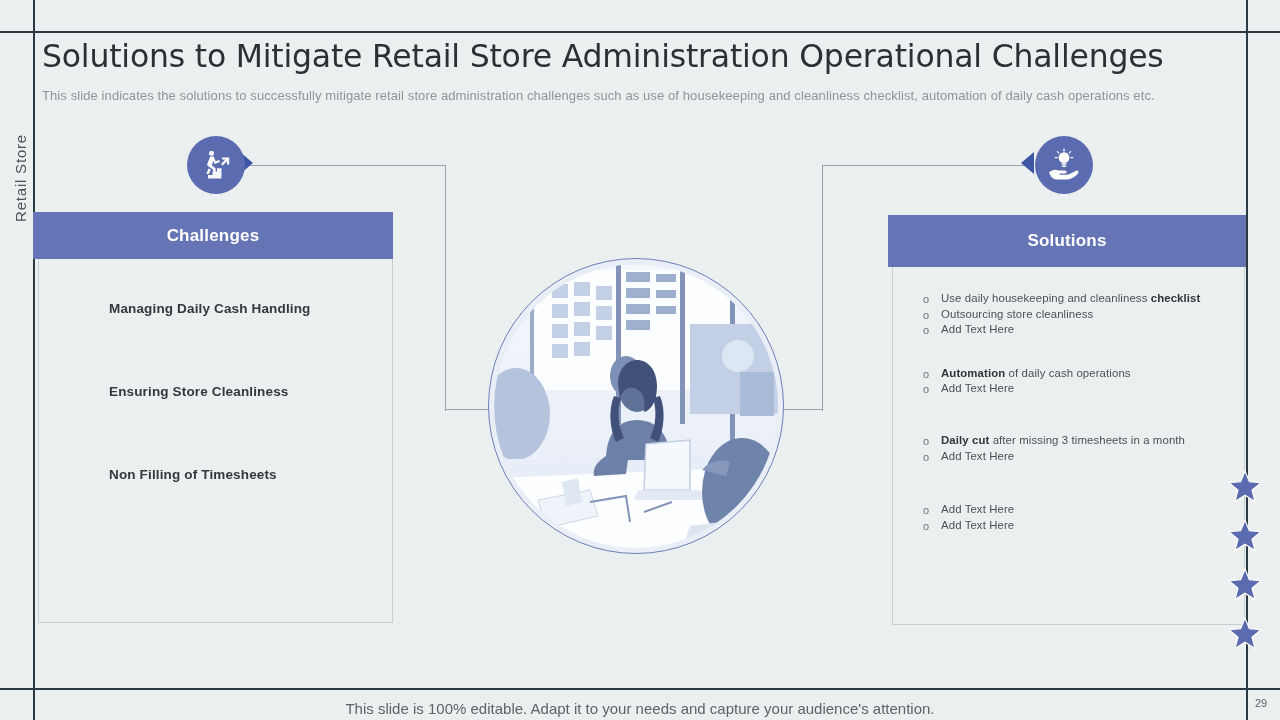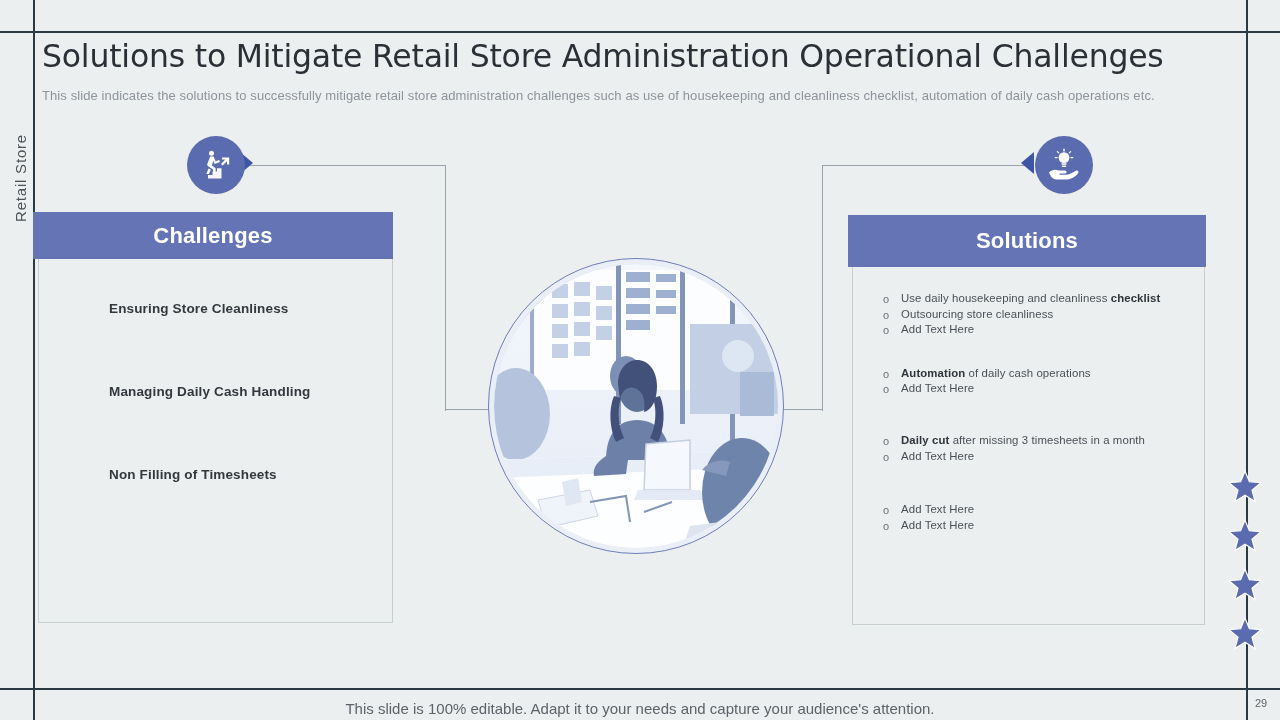--- a/index.html
+++ b/index.html
@@ -73,34 +73,34 @@
   .arrow-right{
     left:1021px;top:152px;
     border-top:11px solid transparent;border-bottom:11px solid transparent;
     border-right:13px solid #3d55a5;
   }
 
   
   .panel{position:absolute;}
   .panel-head{
     background:#6574b5;color:#ffffff;
-    font-size:22px;font-weight:bold;text-align:center;
+    font-size:17px;font-weight:bold;text-align:center;
     display:flex;align-items:center;justify-content:center;
     letter-spacing:.2px;
   }
   .panel-body{
     background:#eceff0;border:1px solid #c7ced2;border-top:none;
     box-sizing:border-box;
   }
 
   .panel-left{left:33px;top:212px;width:360px;}
   .panel-left .panel-head{width:360px;height:47px;}
   .panel-left .panel-body{width:355px;height:364px;margin-left:5px;}
 
-  .panel-right{left:848px;top:215px;width:358px;}
+  .panel-right{left:888px;top:215px;width:358px;}
   .panel-right .panel-head{width:358px;height:52px;}
   .panel-right .panel-body{width:353px;height:358px;margin-left:4px;}
 
   
   .challenge-list{padding:42px 0 0 70px;}
   .challenge-item{
     font-size:13.5px;font-weight:bold;color:#33383d;
     margin-bottom:68px;letter-spacing:.15px;white-space:nowrap;
   }
 
@@ -193,22 +193,22 @@
         </g>
         <path d="M3.0 24.4 C6.0 21.4 9.4 21.0 12.6 22.4 L18.6 22.4 C20.0 22.4 20.6 23.2 20.6 24.0 C20.6 24.8 20.0 25.6 18.6 25.6 L13.6 25.6 L13.6 26.8 L20.0 26.8 C22.8 26.8 26.4 24.6 30.0 22.8 C31.6 22.0 33.2 23.4 32.2 25.0 C29.6 29.0 24.6 31.6 19.6 31.6 L10.6 31.6 C8.4 31.6 6.6 30.4 5.2 28.8 Z"></path>
       </g>
     </svg>
   </div>
 
   <div class="panel panel-left">
     <div class="panel-head">Challenges</div>
     <div class="panel-body">
       <div class="challenge-list" id="challenge-list">
+          <div class="challenge-item">Managing Daily Cash Handling</div>
           <div class="challenge-item">Ensuring Store Cleanliness</div>
-          <div class="challenge-item">Managing Daily Cash Handling</div>
           <div class="challenge-item">Non Filling of Timesheets</div>
         </div>
     </div>
   </div>
 
   <div class="panel panel-right">
     <div class="panel-head">Solutions</div>
     <div class="panel-body">
       <div class="sol-groups" id="sol-groups">
           <div class="sol-group">

